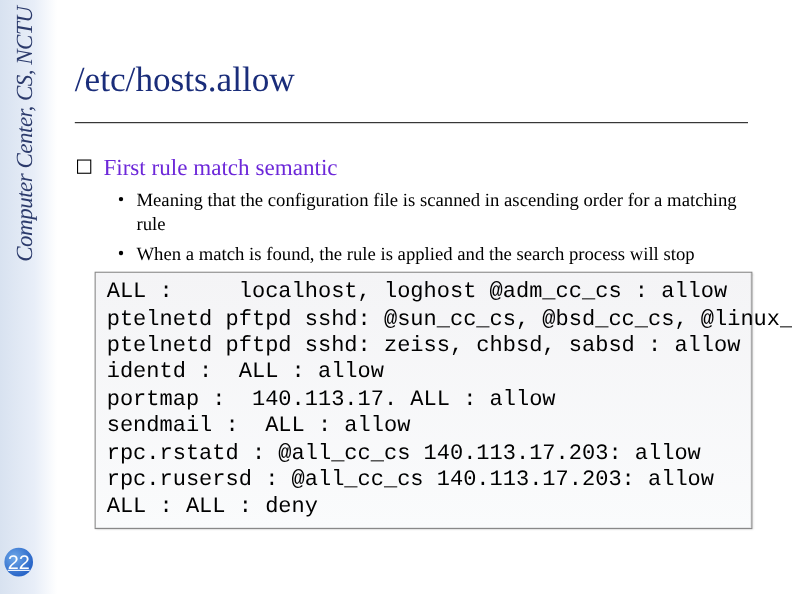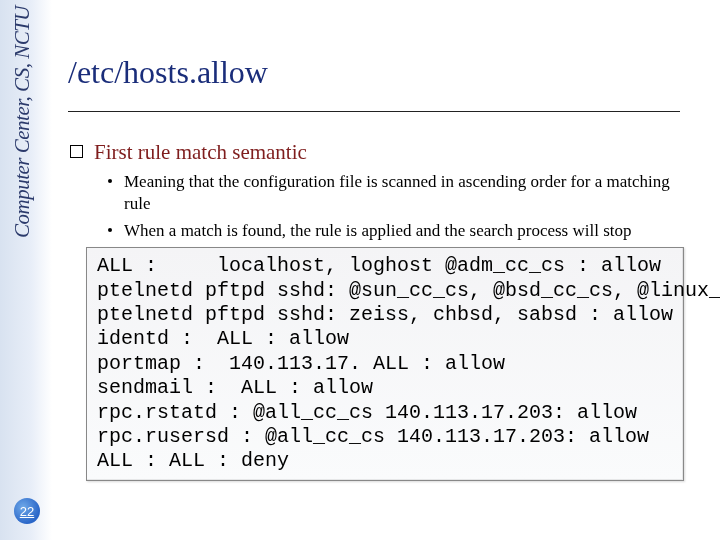--- a/index.html
+++ b/index.html
@@ -28,28 +28,28 @@
       font-size: 21px;
       color: #2b3a6b;
       writing-mode: vertical-rl;
       text-orientation: sideways;
       transform: rotate(180deg);
       white-space: nowrap;
       letter-spacing: -0.5px;
     }
     .page-badge {
       position: absolute;
-      left: 14px;
+      left: 4px;
       bottom: 16px;
       width: 26px;
       height: 26px;
       border-radius: 50%;
       background: radial-gradient(circle at 35% 35%, #6ea8e8, #2a66c8 70%);
       color: #fff;
-      font-size: 13px;
+      font-size: 18px;
       display: flex;
       align-items: center;
       justify-content: center;
       font-family: Arial, sans-serif;
       text-decoration: underline;
     }
     .content {
       position: absolute;
       left: 68px;
       top: 0;
@@ -65,21 +65,21 @@
     }
     .hr {
       border: none;
       border-top: 1.5px solid #222;
       margin-bottom: 28px;
       width: 612px;
     }
     .text-block { width: 612px; }
     .top-item {
       font-size: 21px;
-      color: #7f1d1d;
+      color: #6d28d9;
       margin-top: 6px;
       margin-bottom: 6px;
       position: relative;
       padding-left: 26px;
     }
     .top-item .qbox {
       position: absolute;
       left: 2px;
       top: 5px;
       width: 13px;

